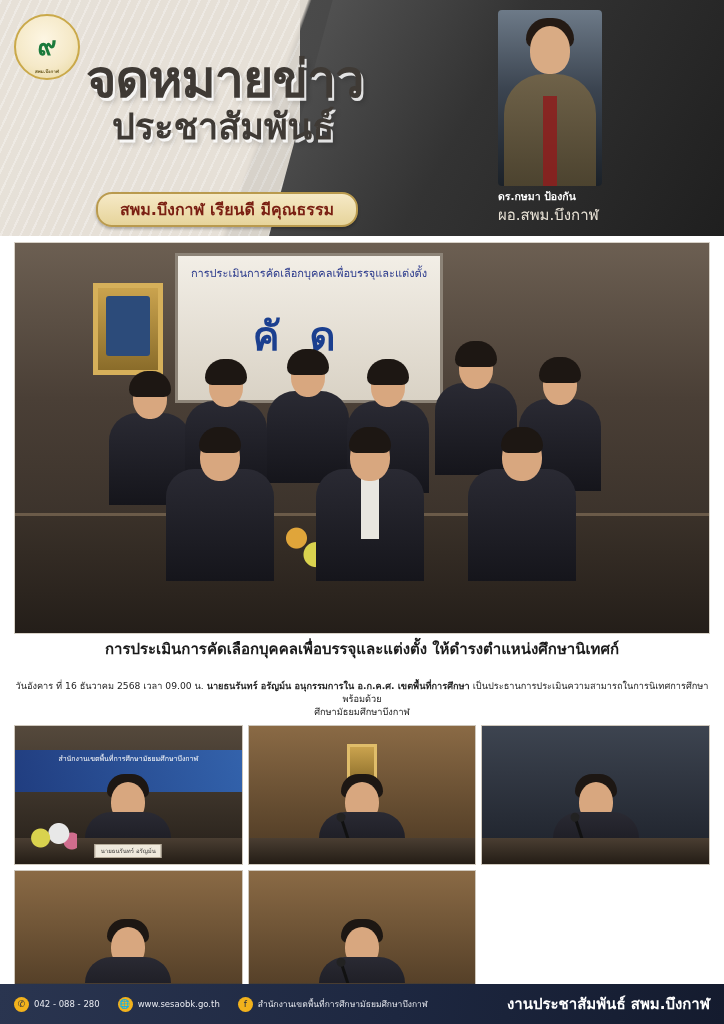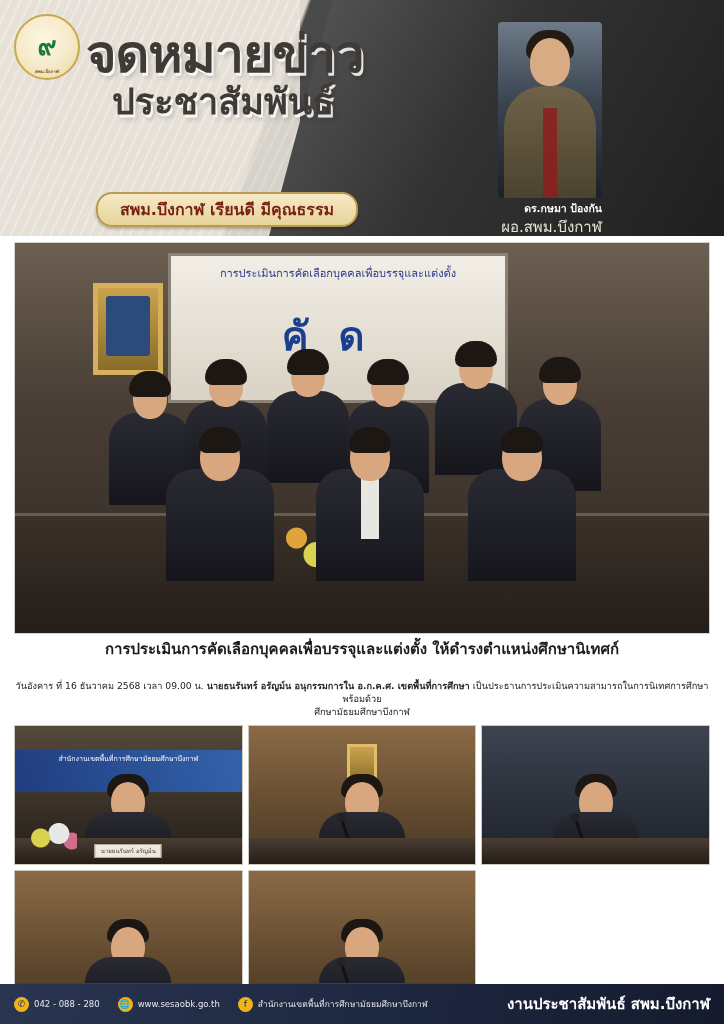--- a/index.html
+++ b/index.html
@@ -40,21 +40,21 @@
     background: radial-gradient(circle at 45% 38%, #fdf6e3 0%, #f5e9c8 55%, #e7d79c 100%);
     border: 2px solid #caa94a;
     display: flex; align-items: center; justify-content: center;
     color: #1e6b34; font-size: 9px; font-weight: bold; text-align: center; line-height: 1.05;
     overflow: hidden;
   }
   .seal .seal-glyph { font-size: 26px; color: #1b7a3c; }
   .seal .seal-text { position: absolute; bottom: 3px; font-size: 4.5px; color: #6b5a1f; width: 100%; }
 
   .title-block {
-    position: absolute; left: 86px; top: 28px; width: 400px;
+    position: absolute; left: 86px; top: 53px; width: 400px;
   }
   .title-main {
     font-family: "DejaVu Sans", sans-serif;
     font-size: 52px; line-height: 1.02; font-weight: bold;
     color: #3f3a35;
     text-shadow: 2px 3px 0 rgba(255,255,255,.85), 4px 5px 5px rgba(0,0,0,.18);
     letter-spacing: -1px;
   }
   .title-sub {
     font-family: "DejaVu Sans", sans-serif;
@@ -68,21 +68,21 @@
     border: 2px solid #b99a4e;
     border-radius: 16px;
     padding: 3px 22px;
     font-family: "DejaVu Sans", sans-serif;
     font-size: 16px; color: #7a1f12; font-weight: bold;
     box-shadow: 0 2px 3px rgba(0,0,0,.25);
     white-space: nowrap;
   }
 
   .exec {
-    position: absolute; top: 22px; width: 104px; text-align: right;
+    position: absolute; top: 10px; width: 104px; text-align: left;
   }
   .exec.left { right: 122px; }
   .exec.right { right: 8px; }
   .exec-photo {
     width: 104px; height: 176px;
     background: linear-gradient(#6d7a88 0%, #3b4450 45%, #1b2128 100%);
     border-radius: 4px;
     position: relative; overflow: hidden;
   }
   .exec-photo .face {
@@ -113,21 +113,21 @@
   
   .hero {
     position: relative;
     margin: 6px 14px 0 14px;
     height: 392px;
     background: linear-gradient(#6c5f52 0%, #4a3f36 40%, #2e2721 100%);
     border: 1px solid #d8d2c8;
     overflow: hidden;
   }
   .hero-screen {
-    position: absolute; left: 153px; top: 10px; width: 340px; height: 150px;
+    position: absolute; left: 160px; top: 10px; width: 268px; height: 150px;
     background: linear-gradient(#f2eee6,#d9d2c5);
     border: 3px solid #8c8377;
   }
   .hero-screen-text {
     color: #2b3a8c; font-size: 11px; text-align: center; margin-top: 8px;
     font-family: "DejaVu Sans", sans-serif;
   }
   .hero-screen-big {
     color: #1b3f8f; font-size: 40px; font-weight: bold; text-align: center; margin-top: 22px;
     font-family: "DejaVu Sans", sans-serif; letter-spacing: 30px;

